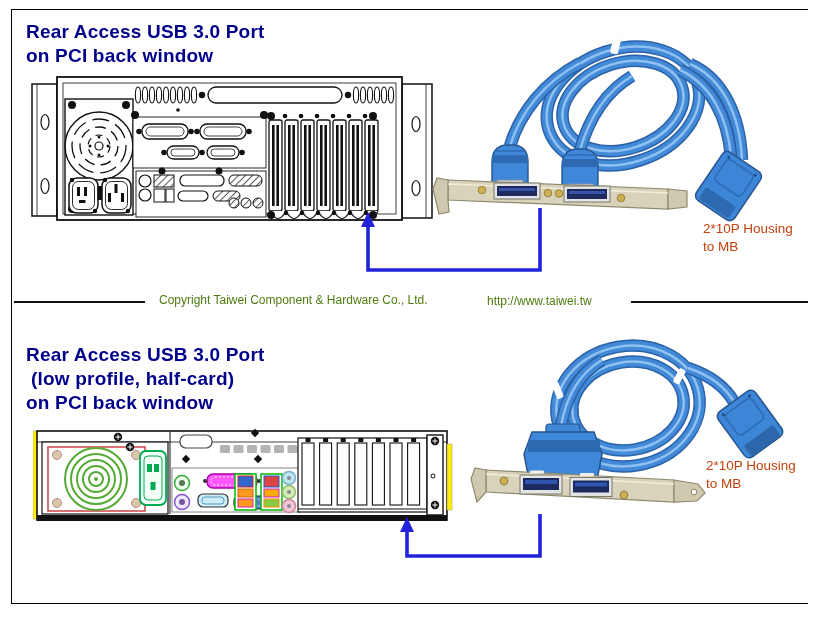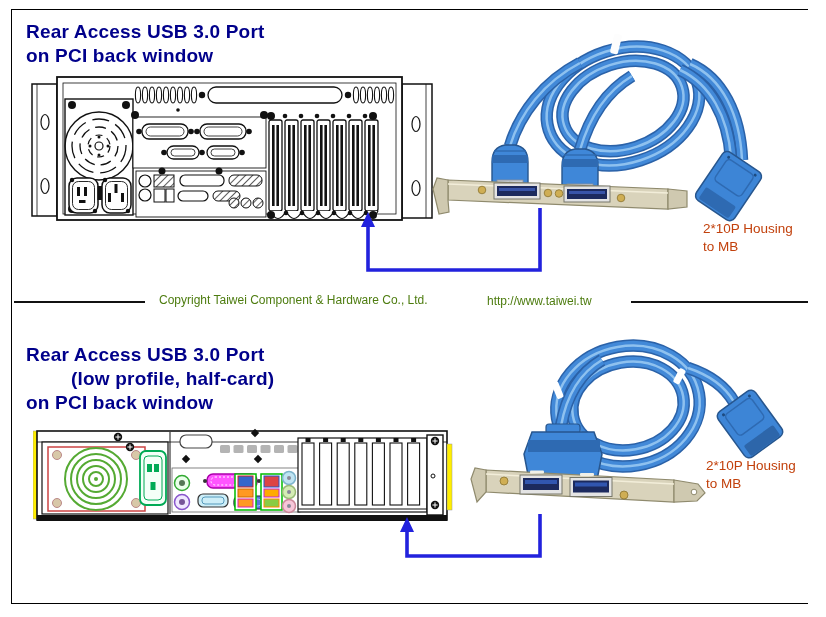--- a/index.html
+++ b/index.html
@@ -5,21 +5,21 @@
   html,body{margin:0;padding:0;background:#fff;}
   .canvas{position:relative;width:808px;height:617px;background:#ffffff;
           font-family:"Liberation Sans",sans-serif;overflow:hidden;}
   .frame{position:absolute;left:11px;top:9px;width:803px;height:595px;
          border:1.5px solid #000;box-sizing:border-box;}
   .abs{position:absolute;}
   .title{position:absolute;color:#00008B;font-weight:bold;font-size:19px;
          line-height:24px;letter-spacing:0.2px;white-space:nowrap;}
   .t-top{left:26px;top:20px;}
   .t-bottom{left:26px;top:343px;}
-  .t-indent{padding-left:5px;margin-left:40px;}
+  .t-indent{padding-left:5px;}
   .cable-label{position:absolute;color:#c2410c;font-size:13.5px;line-height:18px;
                white-space:nowrap;}
   .lbl-top{left:703px;top:220px;}
   .lbl-bottom{left:706px;top:457px;}
   .div-line{position:absolute;height:2px;background:#111;top:301px;}
   .dl-left{left:14px;width:131px;}
   .dl-right{left:631px;width:181px;}
   .copytext{position:absolute;top:293px;font-size:12px;color:#4d7c0f;white-space:nowrap;}
   .c-copy{left:159px;}
   .c-url{left:487px;top:294px;text-align:right;}

